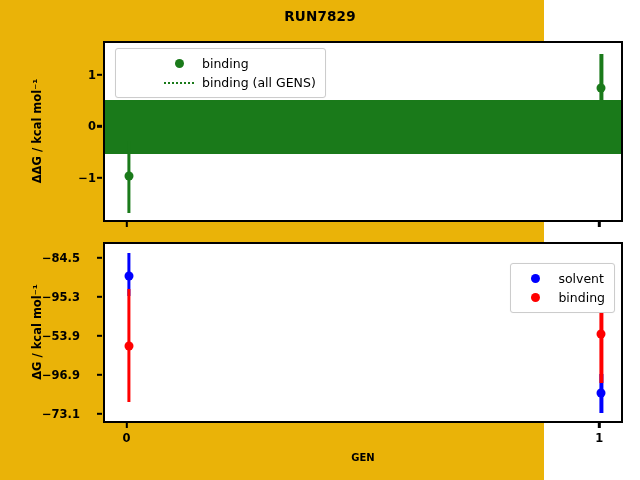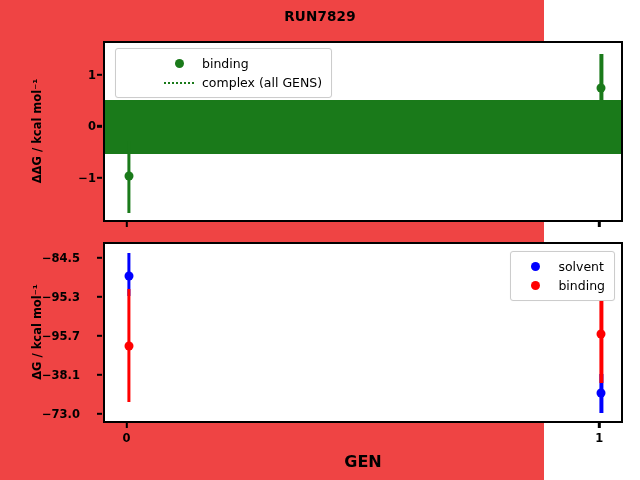--- a/index.html
+++ b/index.html
@@ -13,21 +13,21 @@
     position: relative;
     font-family: "DejaVu Sans", sans-serif;
     overflow: hidden;
   }
 
   #figure {
     position: absolute;
     left: 0; top: 0;
     width: 544px;
     height: 480px;
-    background: #ef4444;
+    background: #eab308;
   }
 
   
   .fig-title {
     position: absolute;
     left: 0;
     top: 8px;
     width: 640px;
     text-align: center;
     font-size: 13.5px;
@@ -154,21 +154,21 @@
     width: 170px;
     text-align: center;
     transform: rotate(-90deg);
   }
   #xlabel-bot {
     position: absolute;
     left: 103px;
     top: 452px;
     width: 520px;
     text-align: center;
-    font-size: 16px;
+    font-size: 10px;
     font-weight: bold;
     color: #000000;
   }
 
   
   .band {
     position: absolute;
     background: #1a7a1a;
   }
   .errbar {
@@ -194,21 +194,21 @@
     padding: 5px 9px 5px 7px;
     box-shadow: 0 0 0 0.5px rgba(0,0,0,0.02);
   }
   #legend-top {
     left: 10px;
     top: 5px;
     padding-left: 46px;
   }
   #legend-bottom {
     right: 6px;
-    top: 7px;
+    top: 19px;
     margin-left: 36px;
   }
   .legend-row {
     display: flex;
     align-items: center;
     height: 19px;
   }
   .legend-key {
     width: 34px;
     display: flex;
@@ -263,38 +263,38 @@
         <div class="legend-row">
           <div class="legend-key">
             <div class="legend-dot" style="background: rgb(26, 122, 26);"></div>
           </div>
           <div class="legend-text">binding</div>
         </div>
         <div class="legend-row">
           <div class="legend-key">
             <div class="legend-dash" style="border-top-color: rgb(26, 122, 26);"></div>
           </div>
-          <div class="legend-text">complex (all GENS)</div>
+          <div class="legend-text">binding (all GENS)</div>
         </div>
       </div>
   </div>
 
   <div class="xtick-row" id="xtick-marks-top">
       <div class="xtick-mark" style="left: 23.6364px;"></div>
       <div class="xtick-mark" style="left: 496.364px;"></div>
     </div>
 
   <div class="ylabel" id="ylabel-top">ΔΔG / kcal mol⁻¹</div>
 
   <div class="ytick-col" id="ytick-col-bot">
       <div class="ytick-label" style="top: 15.6034px;">−84.5</div>
       <div class="ytick-label" style="top: 54.6121px;">−95.3</div>
-      <div class="ytick-label" style="top: 93.6207px;">−95.7</div>
-      <div class="ytick-label" style="top: 132.629px;">−38.1</div>
-      <div class="ytick-label" style="top: 171.638px;">−73.0</div>
+      <div class="ytick-label" style="top: 93.6207px;">−53.9</div>
+      <div class="ytick-label" style="top: 132.629px;">−96.9</div>
+      <div class="ytick-label" style="top: 171.638px;">−73.1</div>
     </div>
   <div class="ytick-mark-col" id="ytick-marks-bot">
       <div class="ytick-mark" style="top: 15.6034px;"></div>
       <div class="ytick-mark" style="top: 54.6121px;"></div>
       <div class="ytick-mark" style="top: 93.6207px;"></div>
       <div class="ytick-mark" style="top: 132.629px;"></div>
       <div class="ytick-mark" style="top: 171.638px;"></div>
     </div>
 
   <div class="axes" id="axes-bottom">

